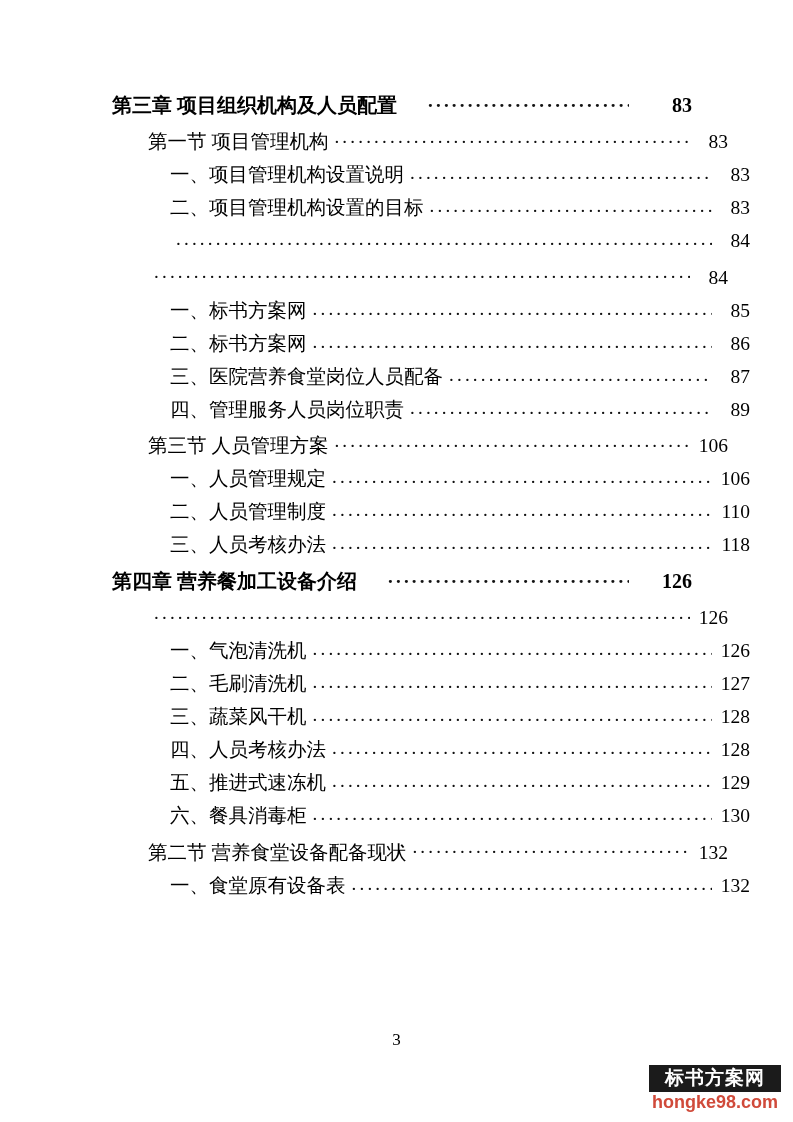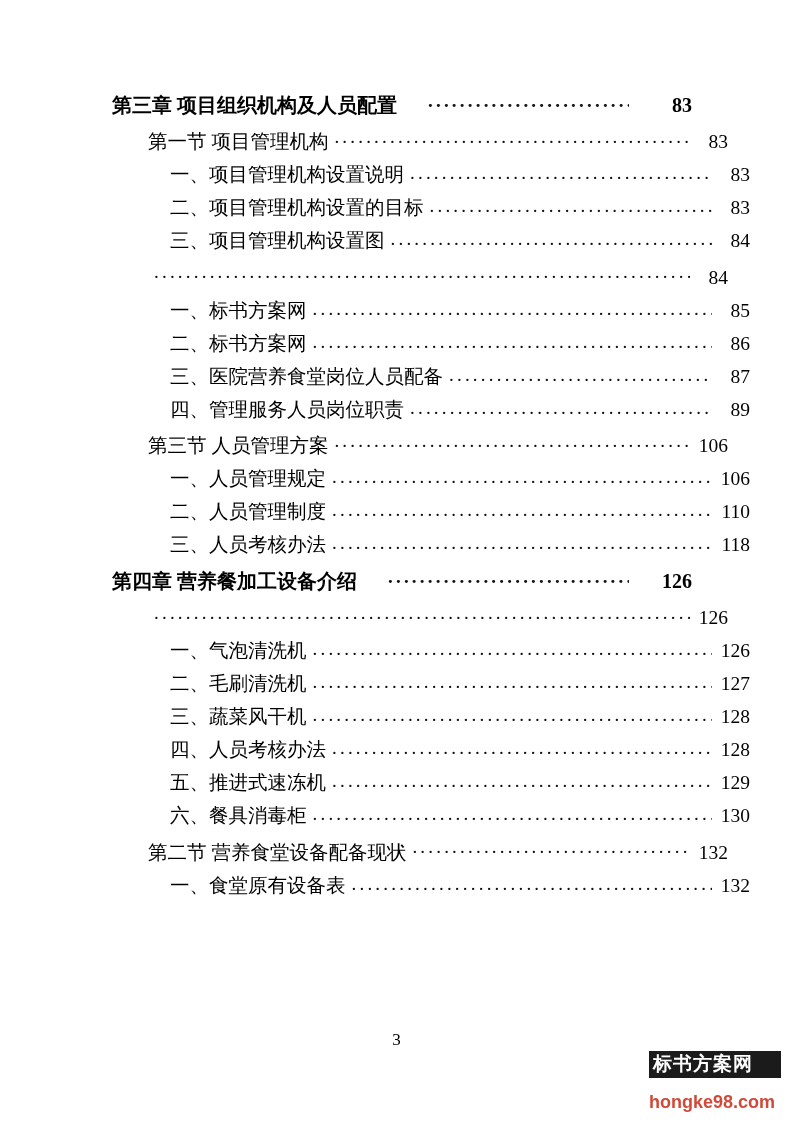--- a/index.html
+++ b/index.html
@@ -85,39 +85,39 @@
     width: 793px;
     text-align: center;
     font-size: 17px;
   }
 
   .watermark {
     position: absolute;
     right: 12px;
     bottom: 8px;
     width: 132px;
-    text-align: left;
+    text-align: center;
     font-family: "Liberation Sans", "DejaVu Sans", sans-serif;
   }
   .watermark .wm-top {
     background: #1b1b1b;
     color: #ffffff;
     font-size: 19px;
     letter-spacing: 1px;
     padding: 3px 4px 4px 4px;
     font-weight: bold;
     line-height: 1.05;
   }
   .watermark .wm-bottom {
     color: #d04a3a;
     font-size: 18px;
     font-weight: bold;
     letter-spacing: 0px;
     line-height: 1.2;
-    padding-top: 14px;
+    padding-top: 0;
   }
 </style>
 </head>
 <body>
 
 <div class="page">
 
   <div class="toc" id="toc-root">
       <div class="toc-row lvl-chapter">
         <span class="lbl">第三章  项目组织机构及人员配置</span>
@@ -141,21 +141,20 @@
         <span class="pg">83</span>
       </div>
       <div class="toc-row lvl-item">
         <span class="lbl">二、项目管理机构设置的目标</span>
         <span class="leader">
           <span class="dots">........................................................................................................................</span>
         </span>
         <span class="pg">83</span>
       </div>
       <div class="toc-row lvl-item">
-        <span class="lbl">三、项目管理机构设置图</span>
         <span class="leader">
           <span class="dots">........................................................................................................................</span>
         </span>
         <span class="pg">84</span>
       </div>
       <div class="toc-row lvl-section">
         <span class="leader">
           <span class="dots">........................................................................................................................</span>
         </span>
         <span class="pg">84</span>

